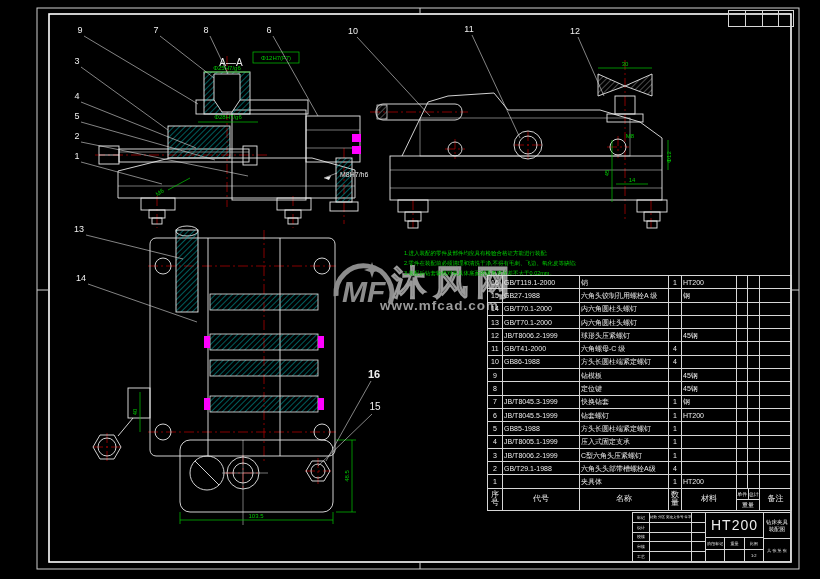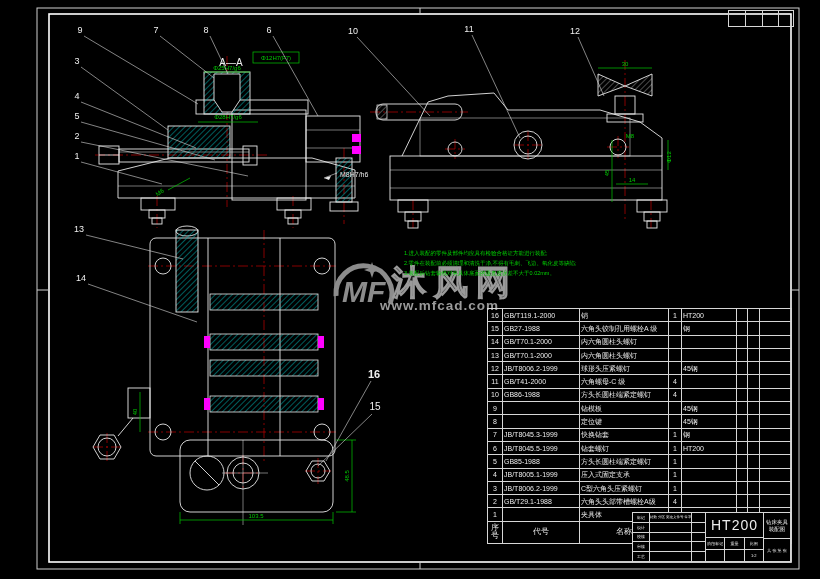--- a/index.html
+++ b/index.html
@@ -1,20 +1,20 @@
 <!DOCTYPE html>
 <html><head>
 <meta charset="utf-8">
 <style>
   html,body{margin:0;padding:0;background:#000;}
   #canvas{position:relative;width:820px;height:579px;background:#000;overflow:hidden;
           font-family:"Liberation Sans",sans-serif;}
   #canvas svg{position:absolute;left:0;top:0;}
   
-  .bom{position:absolute;left:487px;top:308px;width:304px;border-collapse:collapse;
+  .bom{position:absolute;left:487px;top:275px;width:304px;border-collapse:collapse;
        table-layout:fixed;color:#ececec;font-size:7px;line-height:1;}
   .bom td,.bom th{border:1px solid #d6d6d6;padding:0 1px;overflow:hidden;
        white-space:nowrap;height:12.3px;font-weight:normal;text-align:left;}
   .bom td.ctr,.bom th{text-align:center;}
   .bom tfoot th{height:21px;font-size:8px;}
   .stack{white-space:normal!important;word-break:break-all;line-height:1.05;font-size:7px;padding:0;}
   .wcell{padding:0!important;}
   .wtop{display:flex;border-bottom:1px solid #d6d6d6;height:10px;}
   .wtop span{flex:1;text-align:center;font-size:5px;line-height:10px;}
   .wtop span:first-child{border-right:1px solid #d6d6d6;}

